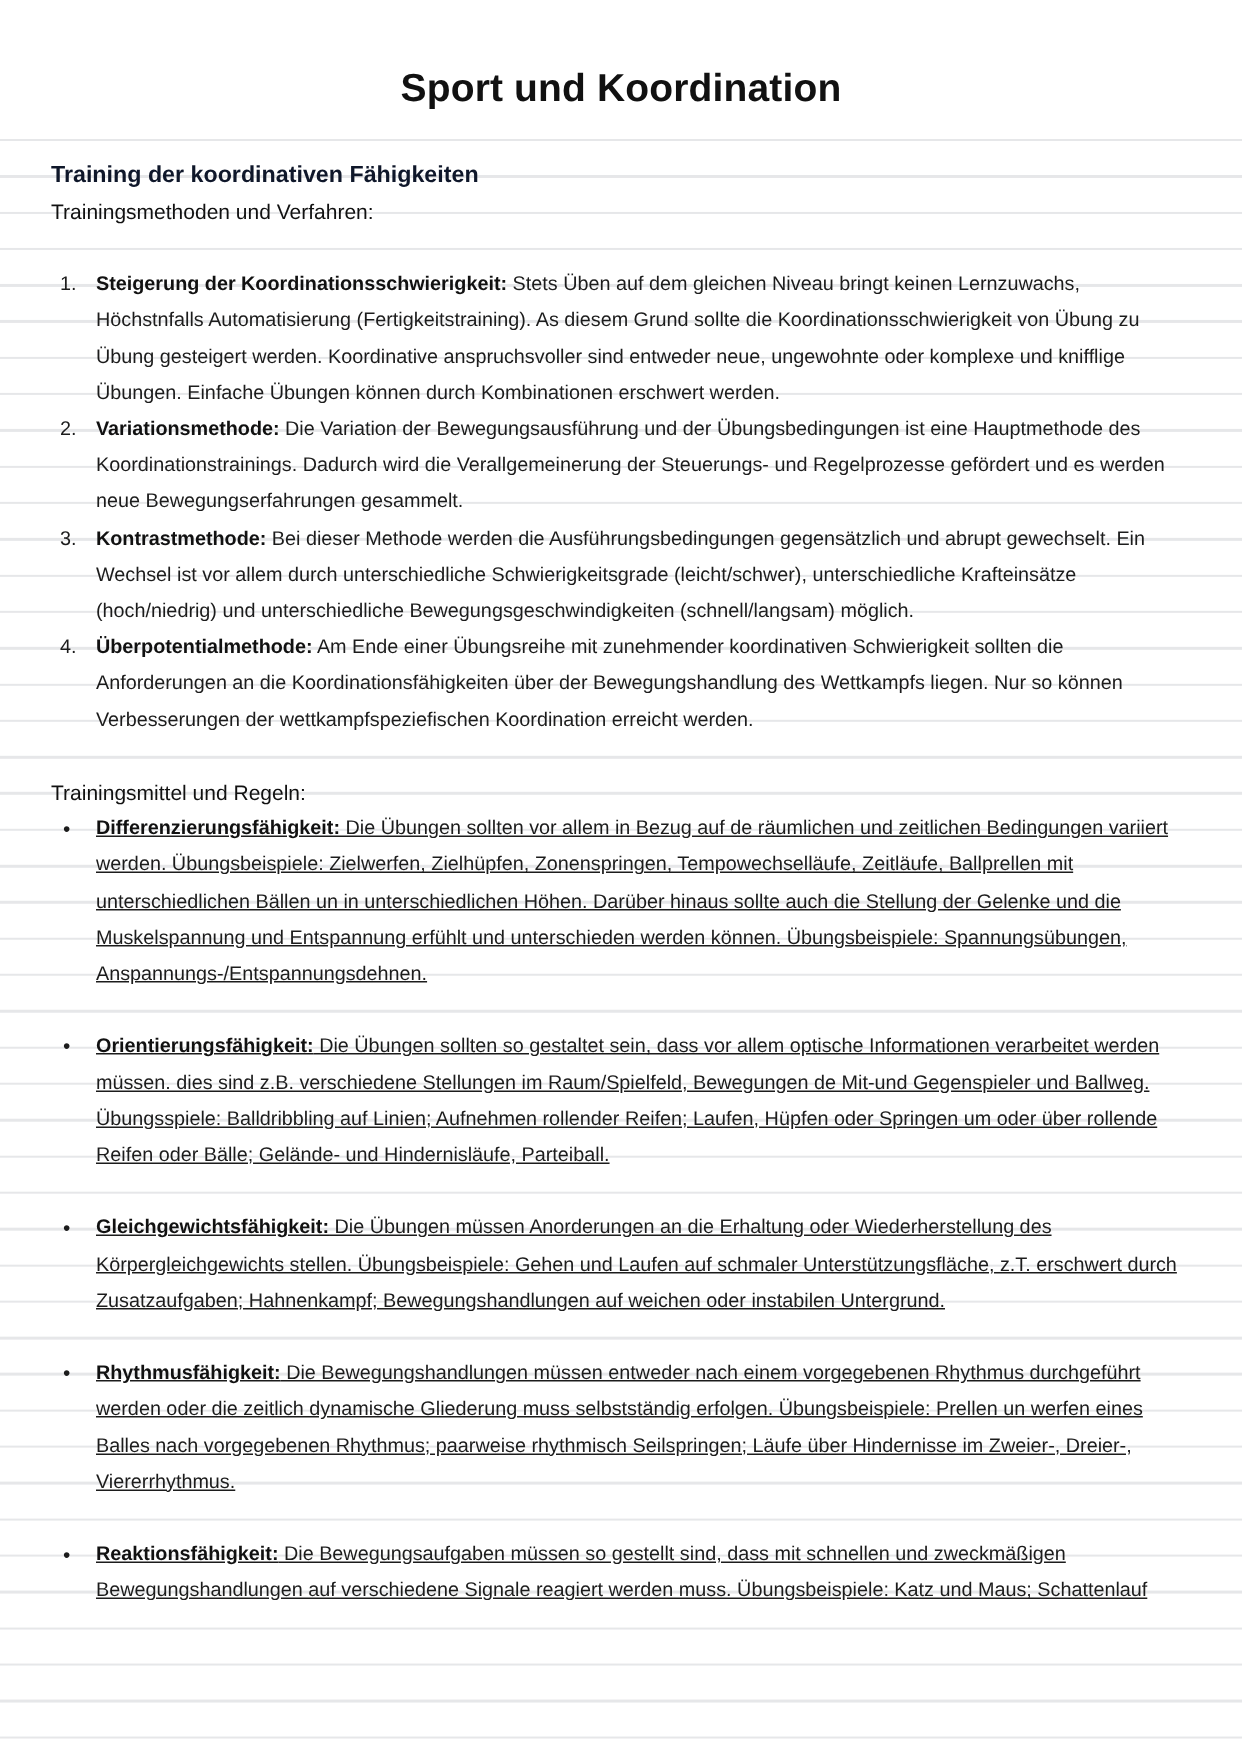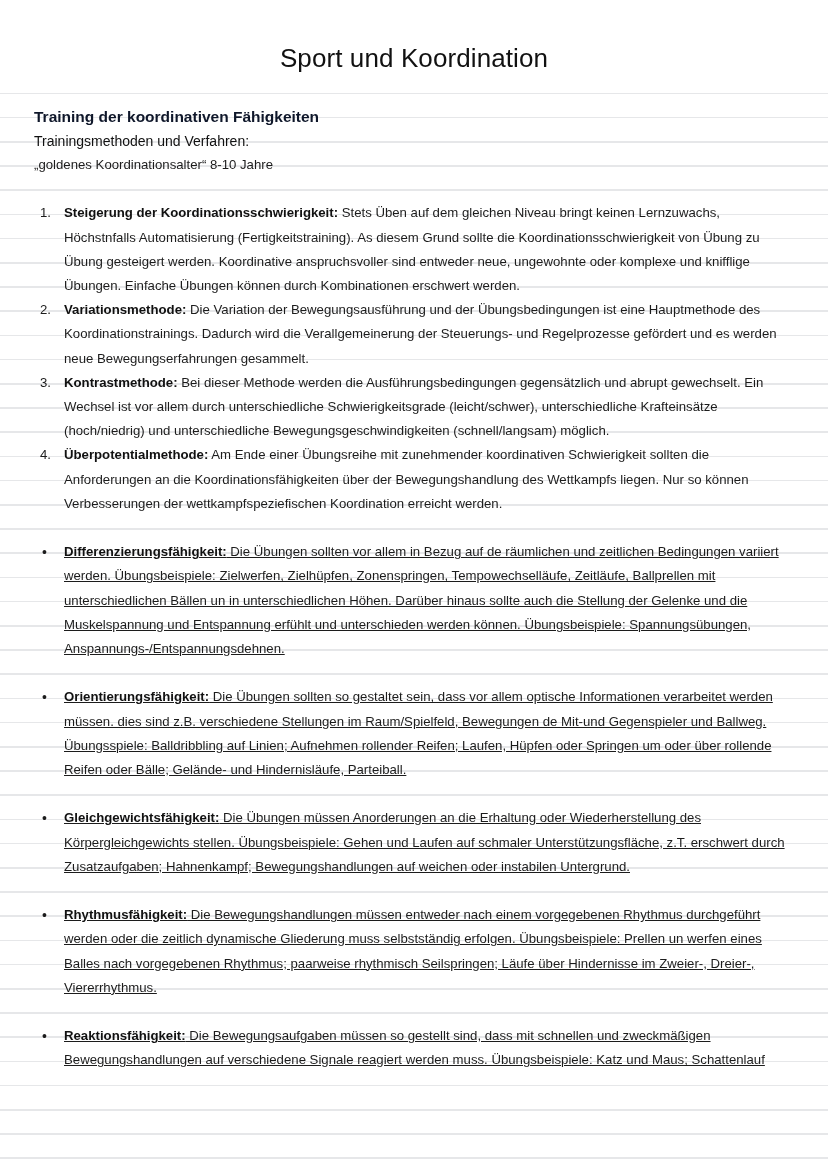--- a/index.html
+++ b/index.html
@@ -54,21 +54,21 @@
     position: relative;
     z-index: 2;
   }
 
   
   .doc-title {
     margin: 0;
     padding-top: 42px;
     text-align: center;
     font-size: 26px;
-    font-weight: normal;
+    font-weight: bold;
     letter-spacing: 0.1px;
     line-height: 1.25;
     color: #111111;
   }
 
   
   .body-block {
     padding: 0 38px 0 34px;
   }
 
@@ -165,34 +165,34 @@
   <div class="content">
 
     <h1 class="doc-title">Sport und Koordination</h1>
 
     <div class="body-block">
 
       <h2 class="h2">Training der koordinativen Fähigkeiten</h2>
 
       <h3 class="h3">Trainingsmethoden und Verfahren:</h3>
 
-      <p class="para">„goldenes Koordinationsalter“ 8-10 Jahre</p>
 
 
       <div class="spacer-line"></div>
 
       <ol class="num-list" id="methods-list">
           <li><span class="lead">Steigerung der Koordinationsschwierigkeit:</span><span> Stets Üben auf dem gleichen Niveau bringt keinen Lernzuwachs, Höchstnfalls Automatisierung (Fertigkeitstraining). As diesem Grund sollte die Koordinationsschwierigkeit von Übung zu Übung gesteigert werden. Koordinative anspruchsvoller sind entweder neue, ungewohnte oder komplexe und knifflige Übungen. Einfache Übungen können durch Kombinationen erschwert werden.</span></li>
           <li><span class="lead">Variationsmethode:</span><span> Die Variation der Bewegungsausführung und der Übungsbedingungen ist eine Hauptmethode des Koordinationstrainings. Dadurch wird die Verallgemeinerung der Steuerungs- und Regelprozesse gefördert und es werden neue Bewegungserfahrungen gesammelt.</span></li>
           <li><span class="lead">Kontrastmethode:</span><span> Bei dieser Methode werden die Ausführungsbedingungen gegensätzlich und abrupt gewechselt. Ein Wechsel ist vor allem durch unterschiedliche Schwierigkeitsgrade (leicht/schwer), unterschiedliche Krafteinsätze (hoch/niedrig) und unterschiedliche Bewegungsgeschwindigkeiten (schnell/langsam) möglich.</span></li>
           <li><span class="lead">Überpotentialmethode:</span><span> Am Ende einer Übungsreihe mit zunehmender koordinativen Schwierigkeit sollten die Anforderungen an die Koordinationsfähigkeiten über der Bewegungshandlung des Wettkampfs liegen. Nur so können Verbesserungen der wettkampfspeziefischen Koordination erreicht werden.</span></li>
         </ol>
 
       <div class="spacer-line"></div>
 
+      <h3 class="h3">Trainingsmittel und Regeln:</h3>
 
       <ul class="bullet-list" id="abilities-list">
           <li><span class="lead">Differenzierungsfähigkeit:</span><span> Die Übungen sollten vor allem in Bezug auf de räumlichen und zeitlichen Bedingungen variiert werden. Übungsbeispiele: Zielwerfen, Zielhüpfen, Zonenspringen, Tempowechselläufe, Zeitläufe, Ballprellen mit unterschiedlichen Bällen un in unterschiedlichen Höhen. Darüber hinaus sollte auch die Stellung der Gelenke und die Muskelspannung und Entspannung erfühlt und unterschieden werden können. Übungsbeispiele: Spannungsübungen, Anspannungs-/Entspannungsdehnen.</span></li>
           <div class="spacer-line"></div>
           <li><span class="lead">Orientierungsfähigkeit:</span><span> Die Übungen sollten so gestaltet sein, dass vor allem optische Informationen verarbeitet werden müssen. dies sind z.B. verschiedene Stellungen im Raum/Spielfeld, Bewegungen de Mit-und Gegenspieler und Ballweg. Übungsspiele: Balldribbling auf Linien; Aufnehmen rollender Reifen; Laufen, Hüpfen oder Springen um oder über rollende Reifen oder Bälle; Gelände- und Hindernisläufe, Parteiball.</span></li>
           <div class="spacer-line"></div>
           <li><span class="lead">Gleichgewichtsfähigkeit:</span><span> Die Übungen müssen Anorderungen an die Erhaltung oder Wiederherstellung des Körpergleichgewichts stellen. Übungsbeispiele: Gehen und Laufen auf schmaler Unterstützungsfläche, z.T. erschwert durch Zusatzaufgaben;  Hahnenkampf; Bewegungshandlungen auf weichen oder instabilen Untergrund.</span></li>
           <div class="spacer-line"></div>
           <li><span class="lead">Rhythmusfähigkeit:</span><span> Die Bewegungshandlungen müssen entweder nach einem vorgegebenen Rhythmus durchgeführt werden oder die zeitlich dynamische Gliederung muss selbstständig erfolgen. Übungsbeispiele: Prellen un werfen eines Balles nach vorgegebenen Rhythmus; paarweise rhythmisch Seilspringen; Läufe über Hindernisse im Zweier-, Dreier-, Viererrhythmus.</span></li>
           <div class="spacer-line"></div>

